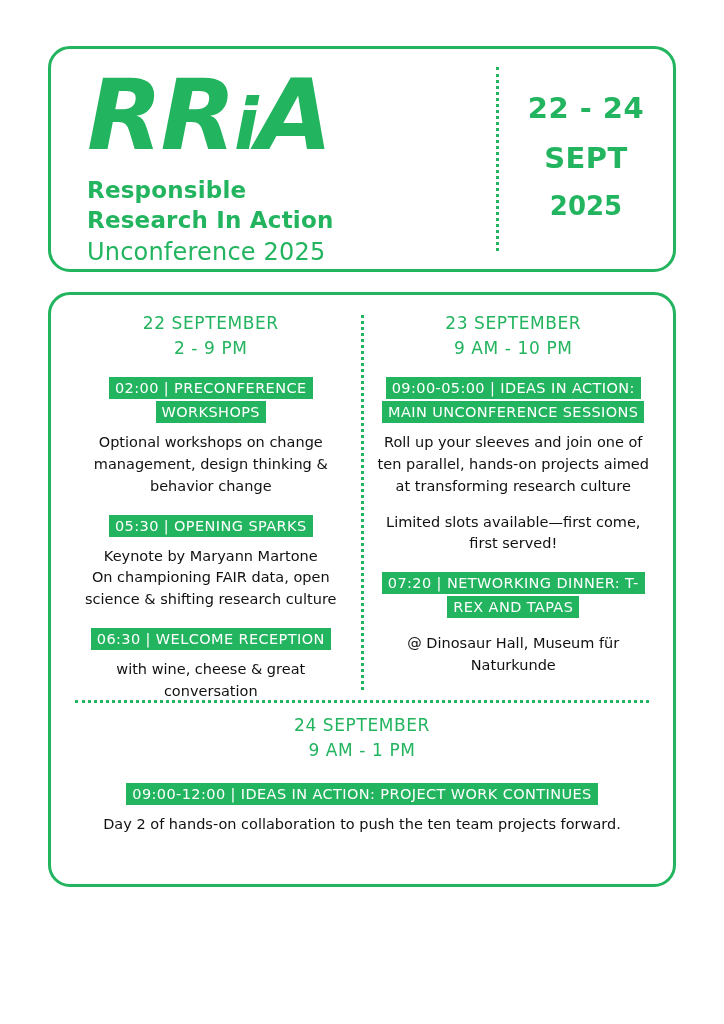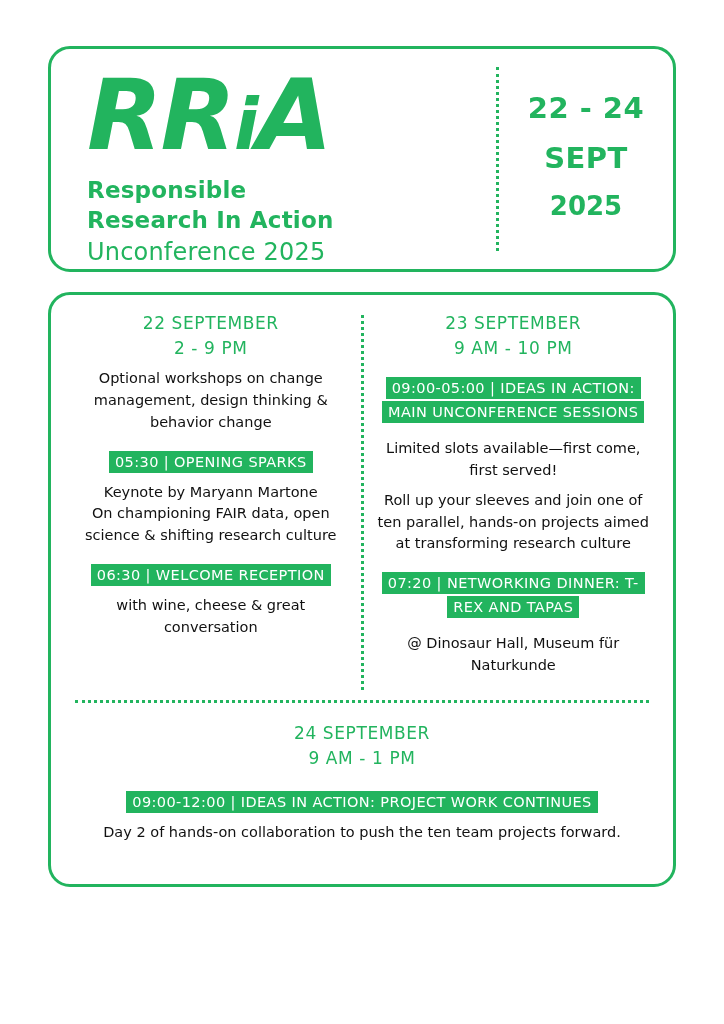--- a/index.html
+++ b/index.html
@@ -158,21 +158,21 @@
     color: #111111;
     margin-top: 8px;
   }
   .body-text.spaced { margin-top: 14px; }
   .bottom-day-title {
     text-align: center;
     color: #22b45e;
     font-size: 17px;
     letter-spacing: 0.6px;
     line-height: 1.45;
-    margin-top: 18px;
+    margin-top: 10px;
   }
   .bottom-cols {
     display: flex;
     margin-top: 4px;
   }
 </style>
 </head>
 <body>
 
 <div class="page">
@@ -195,20 +195,23 @@
   <div class="program-card">
 
     <div class="top-row">
 
       <div class="col col-left">
         <div class="day-title">
           <span class="d1">22 SEPTEMBER</span>
           <span class="d2">2 - 9 PM</span>
         </div>
 
+        <div class="tag-wrap">
+          <span class="tag">02:00 | PRECONFERENCE WORKSHOPS</span>
+        </div>
         <div class="body-text">Optional workshops on change management, design thinking &amp; behavior change</div>
 
         <div class="tag-wrap">
           <span class="tag">05:30 | OPENING SPARKS</span>
         </div>
         <div class="body-text" style="white-space:pre-line">Keynote by Maryann Martone
 On championing FAIR data, open science &amp; shifting research culture</div>
 
         <div class="tag-wrap">
           <span class="tag">06:30 | WELCOME RECEPTION</span>
@@ -220,22 +223,22 @@
 
       <div class="col col-right">
         <div class="day-title">
           <span class="d1">23 SEPTEMBER</span>
           <span class="d2">9 AM - 10 PM</span>
         </div>
 
         <div class="tag-wrap">
           <span class="tag">09:00-05:00 | IDEAS IN ACTION: MAIN UNCONFERENCE SESSIONS</span>
         </div>
+        <div class="body-text">Roll up your sleeves and join one of ten parallel, hands-on projects aimed at transforming research culture</div>
         <div class="body-text spaced">Limited slots available—first come, first served!</div>
-        <div class="body-text">Roll up your sleeves and join one of ten parallel, hands-on projects aimed at transforming research culture</div>
 
         <div class="tag-wrap">
           <span class="tag">07:20 | NETWORKING DINNER: T-REX AND TAPAS</span>
         </div>
         <div class="body-text spaced">@ Dinosaur Hall, Museum für Naturkunde</div>
       </div>
     </div>
 
     <div class="hdivider"></div>
 

